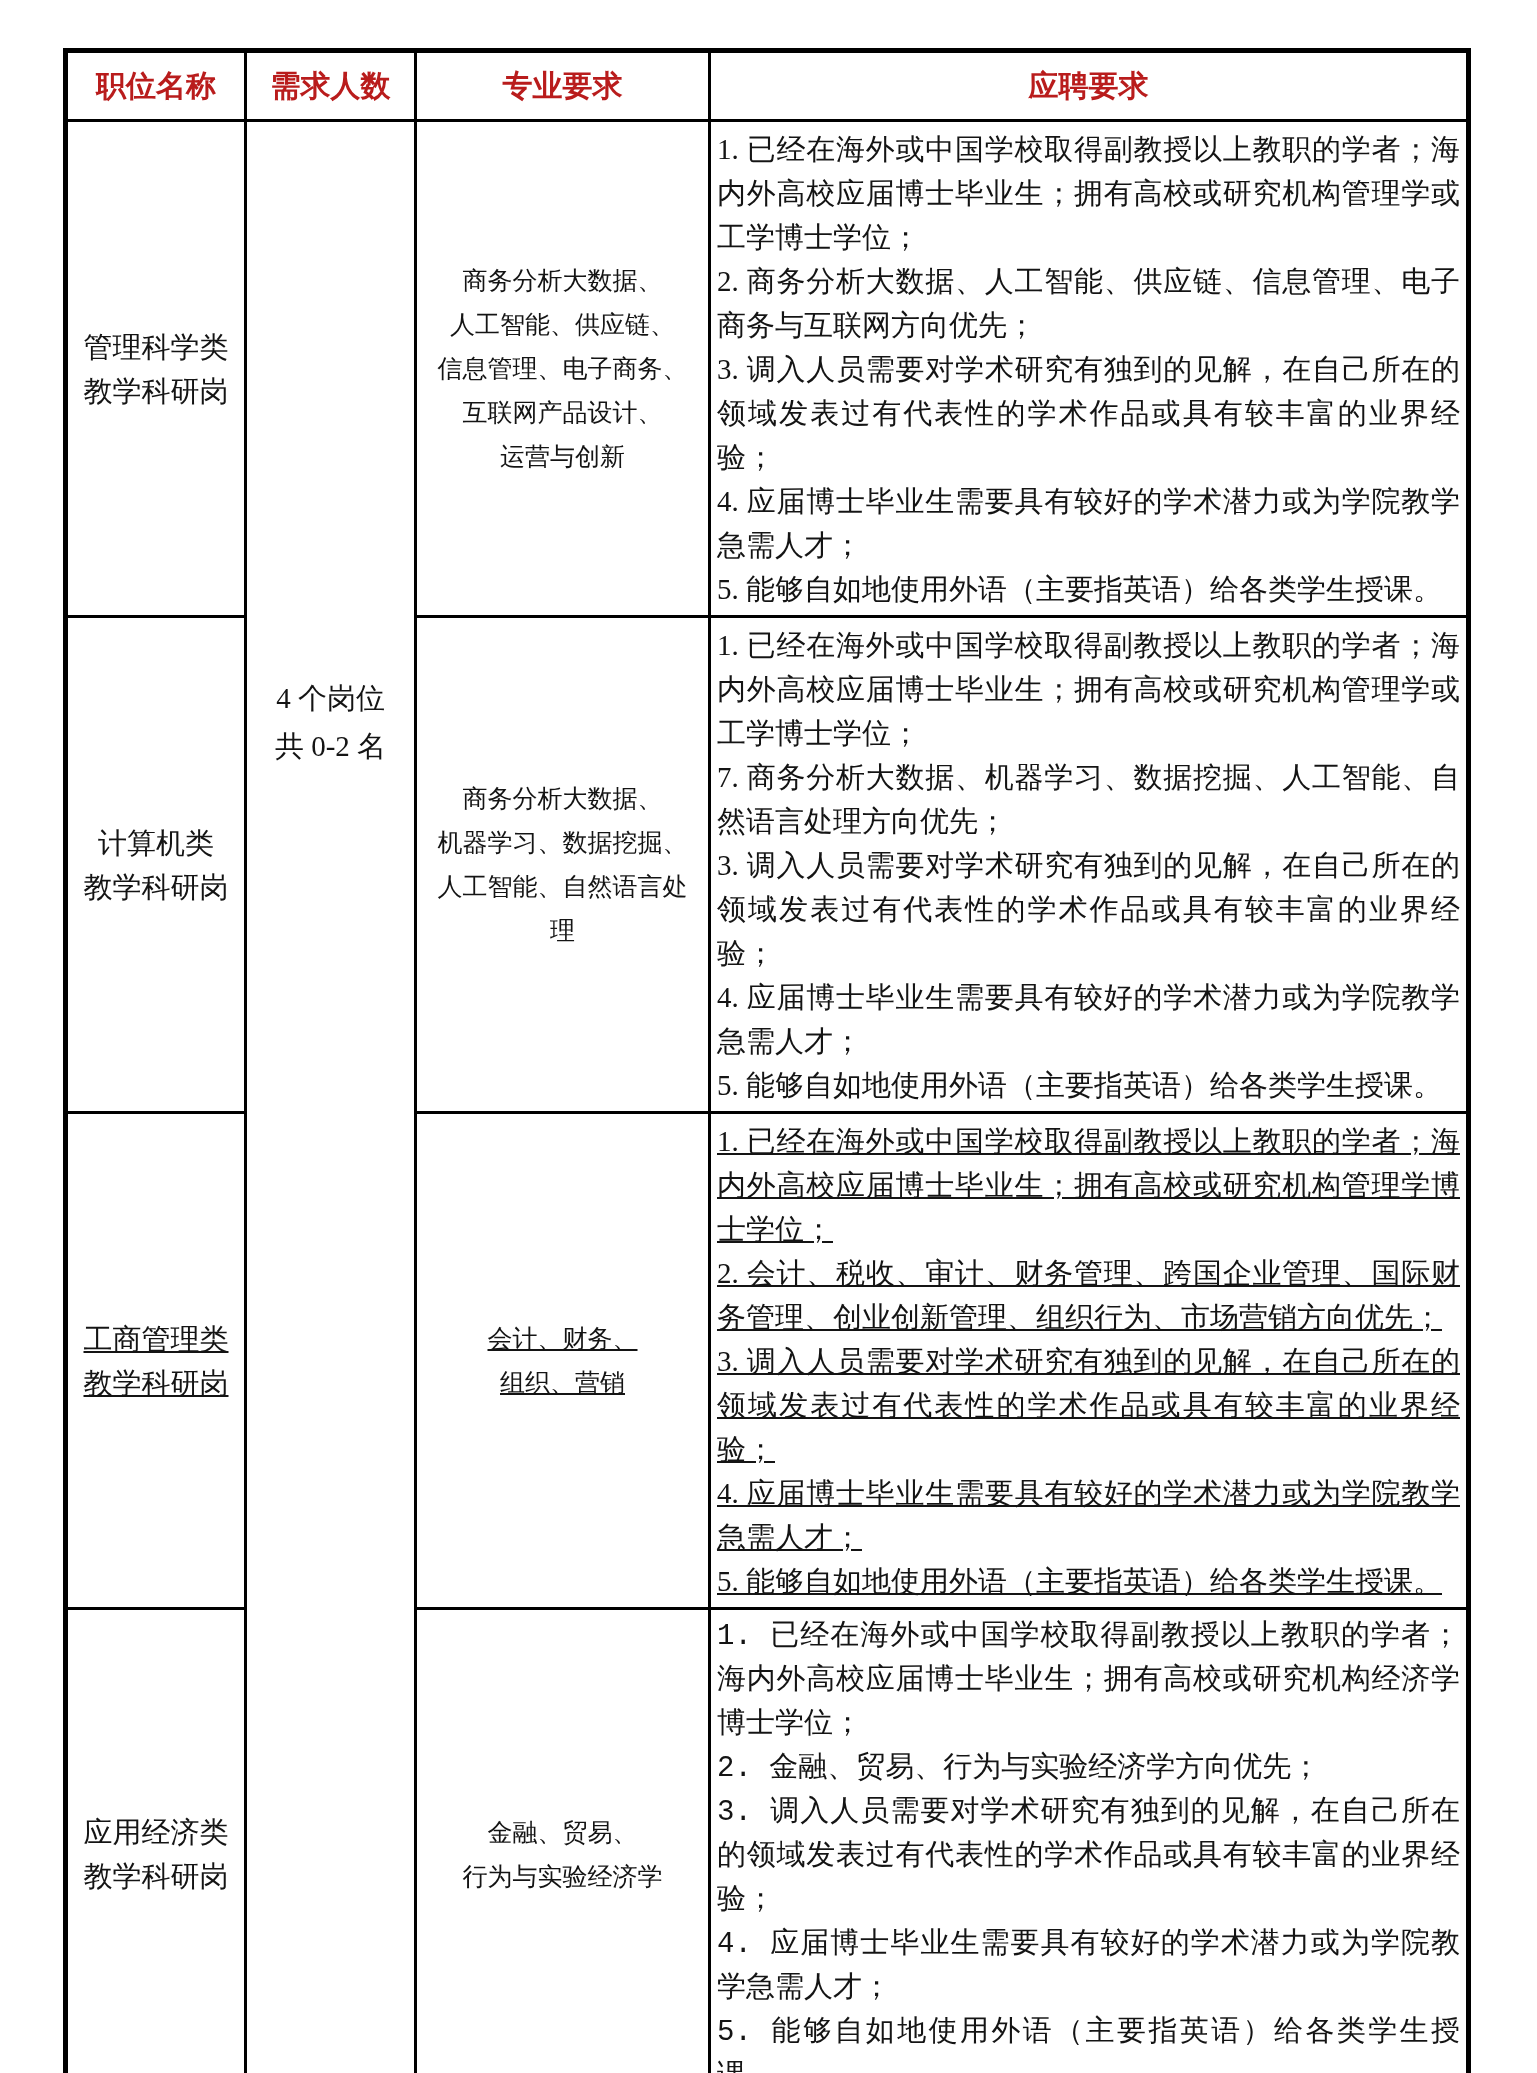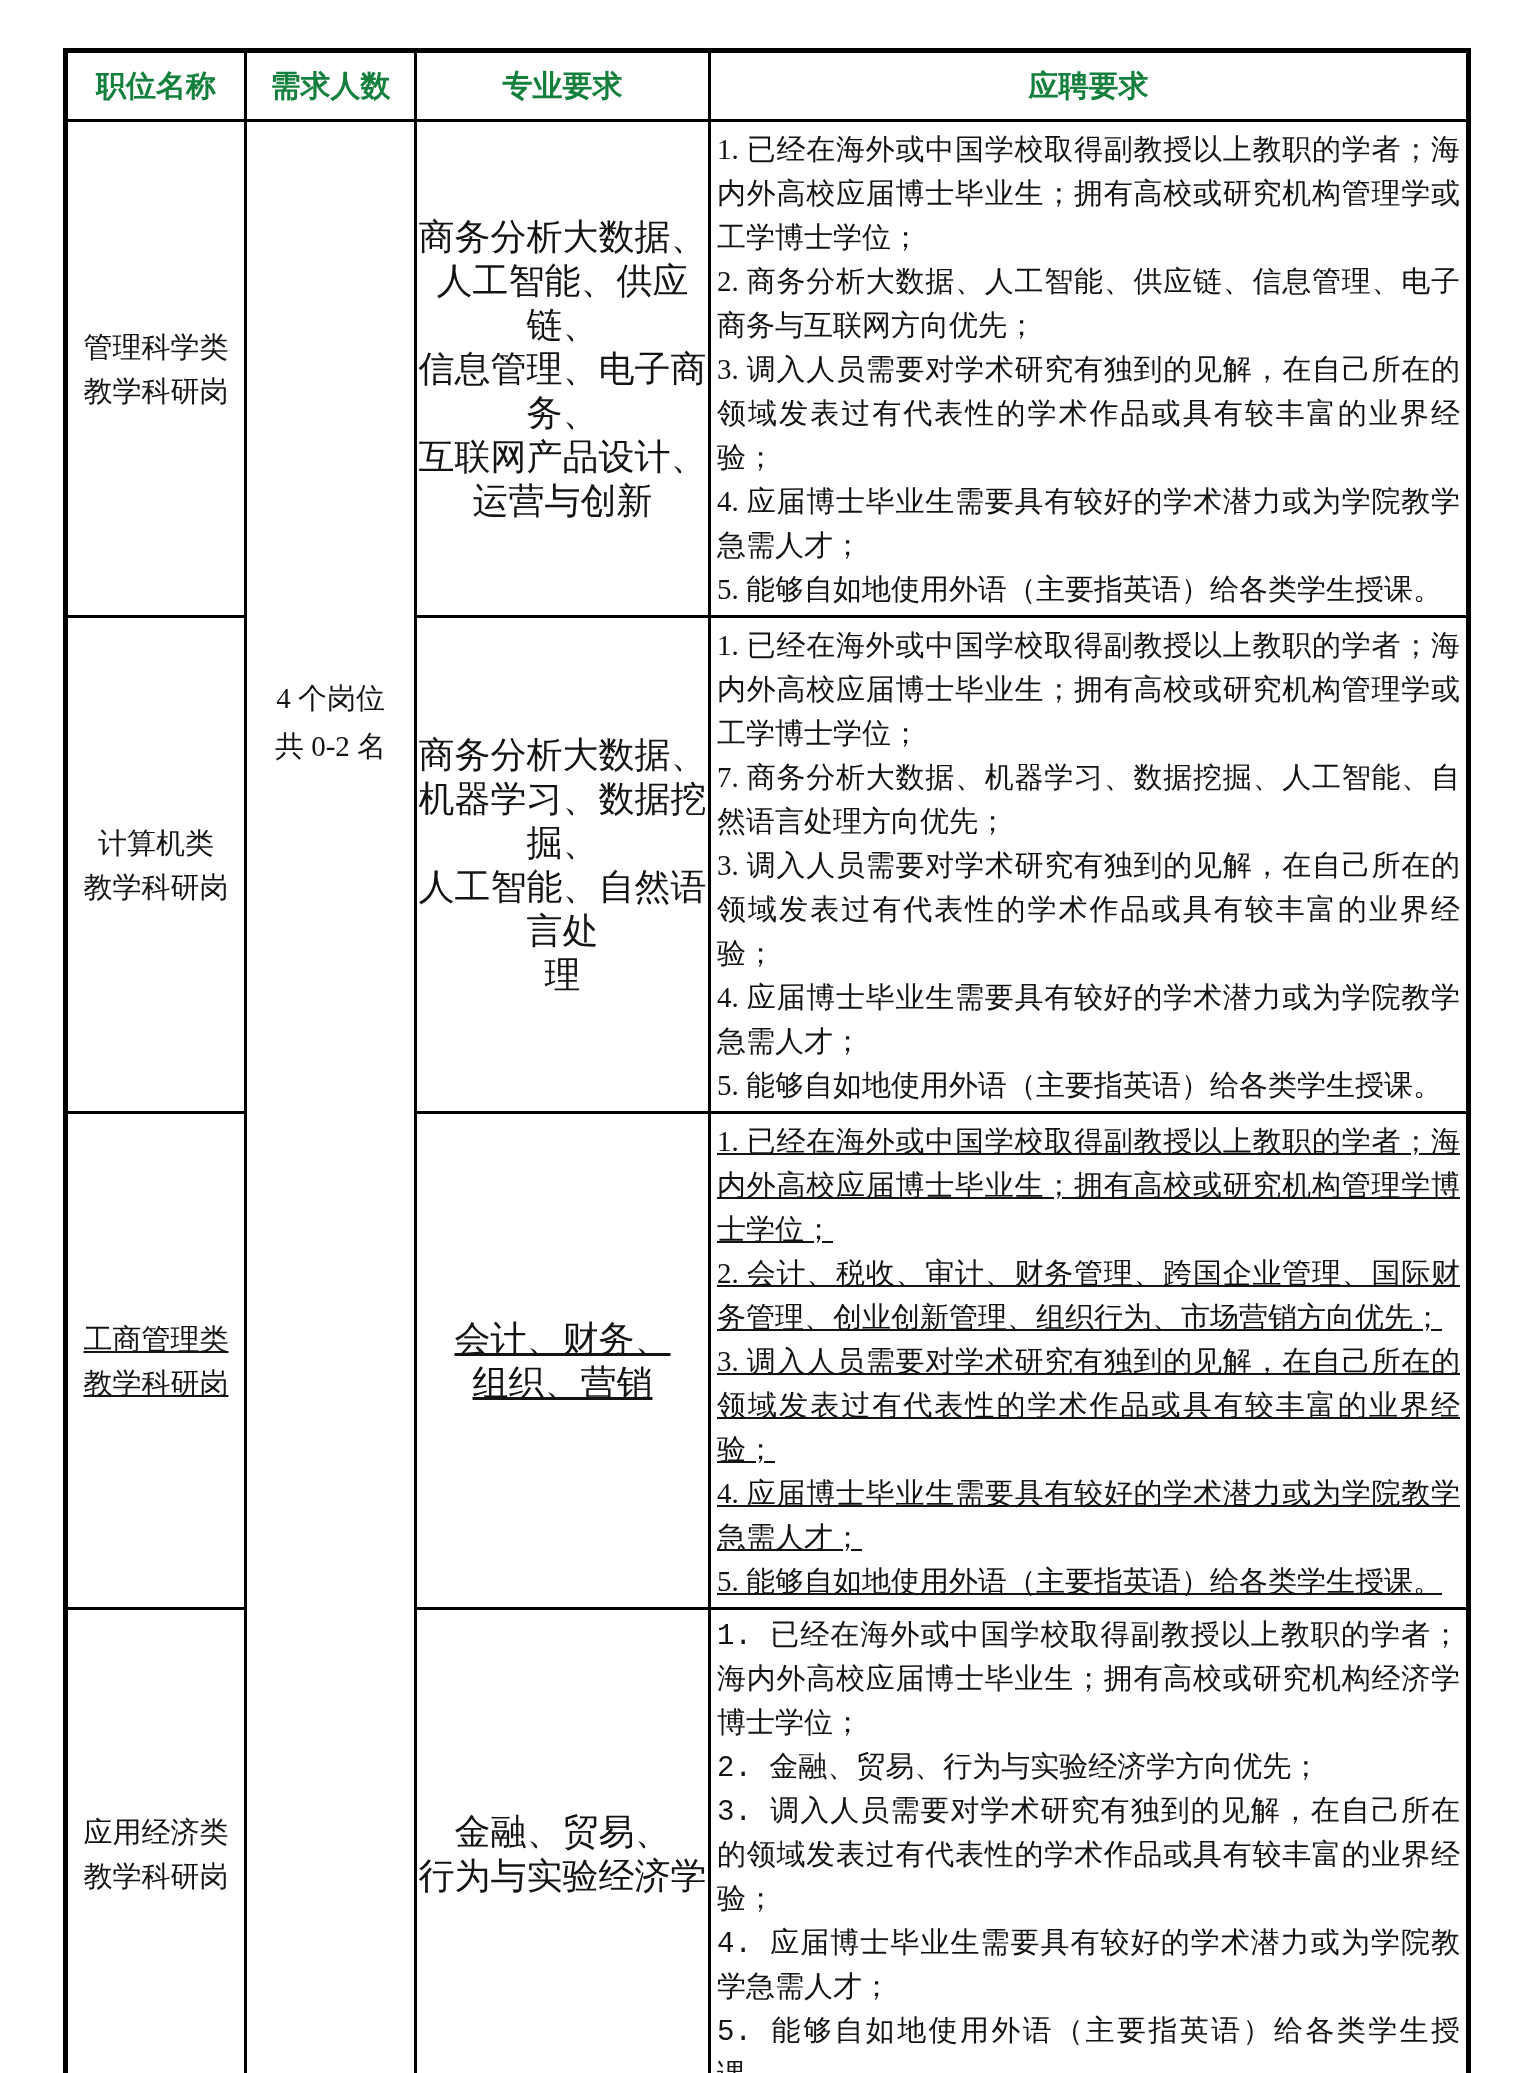--- a/index.html
+++ b/index.html
@@ -28,21 +28,21 @@
   table.recruit th,
   table.recruit td {
     border: 3px solid #000000;
     box-sizing: border-box;
   }
   
   table.recruit th {
     font-family: "Liberation Sans", "DejaVu Sans", sans-serif;
     font-weight: bold;
     font-size: 30px;
-    color: #15803d;
+    color: #b91c1c;
     text-align: center;
     vertical-align: middle;
     height: 70px;
     padding: 0;
   }
   
   col.c-position { width: 180px; }
   col.c-headcount { width: 170px; }
   col.c-major { width: 294px; }
   col.c-req { width: 759px; }
@@ -62,21 +62,21 @@
     padding-top: 552px;
     white-space: pre-line;
     font-size: 29px;
     line-height: 48px;
   }
   
   td.major-cell {
     text-align: center;
     vertical-align: middle;
     white-space: pre-line;
-    font-size: 36px;
+    font-size: 25px;
     line-height: 44px;
   }
   
   td.req-cell {
     vertical-align: top;
     text-align: justify;
     padding: 5px 6px 4px 6px;
     font-size: 29px;
     line-height: 44px;
   }

